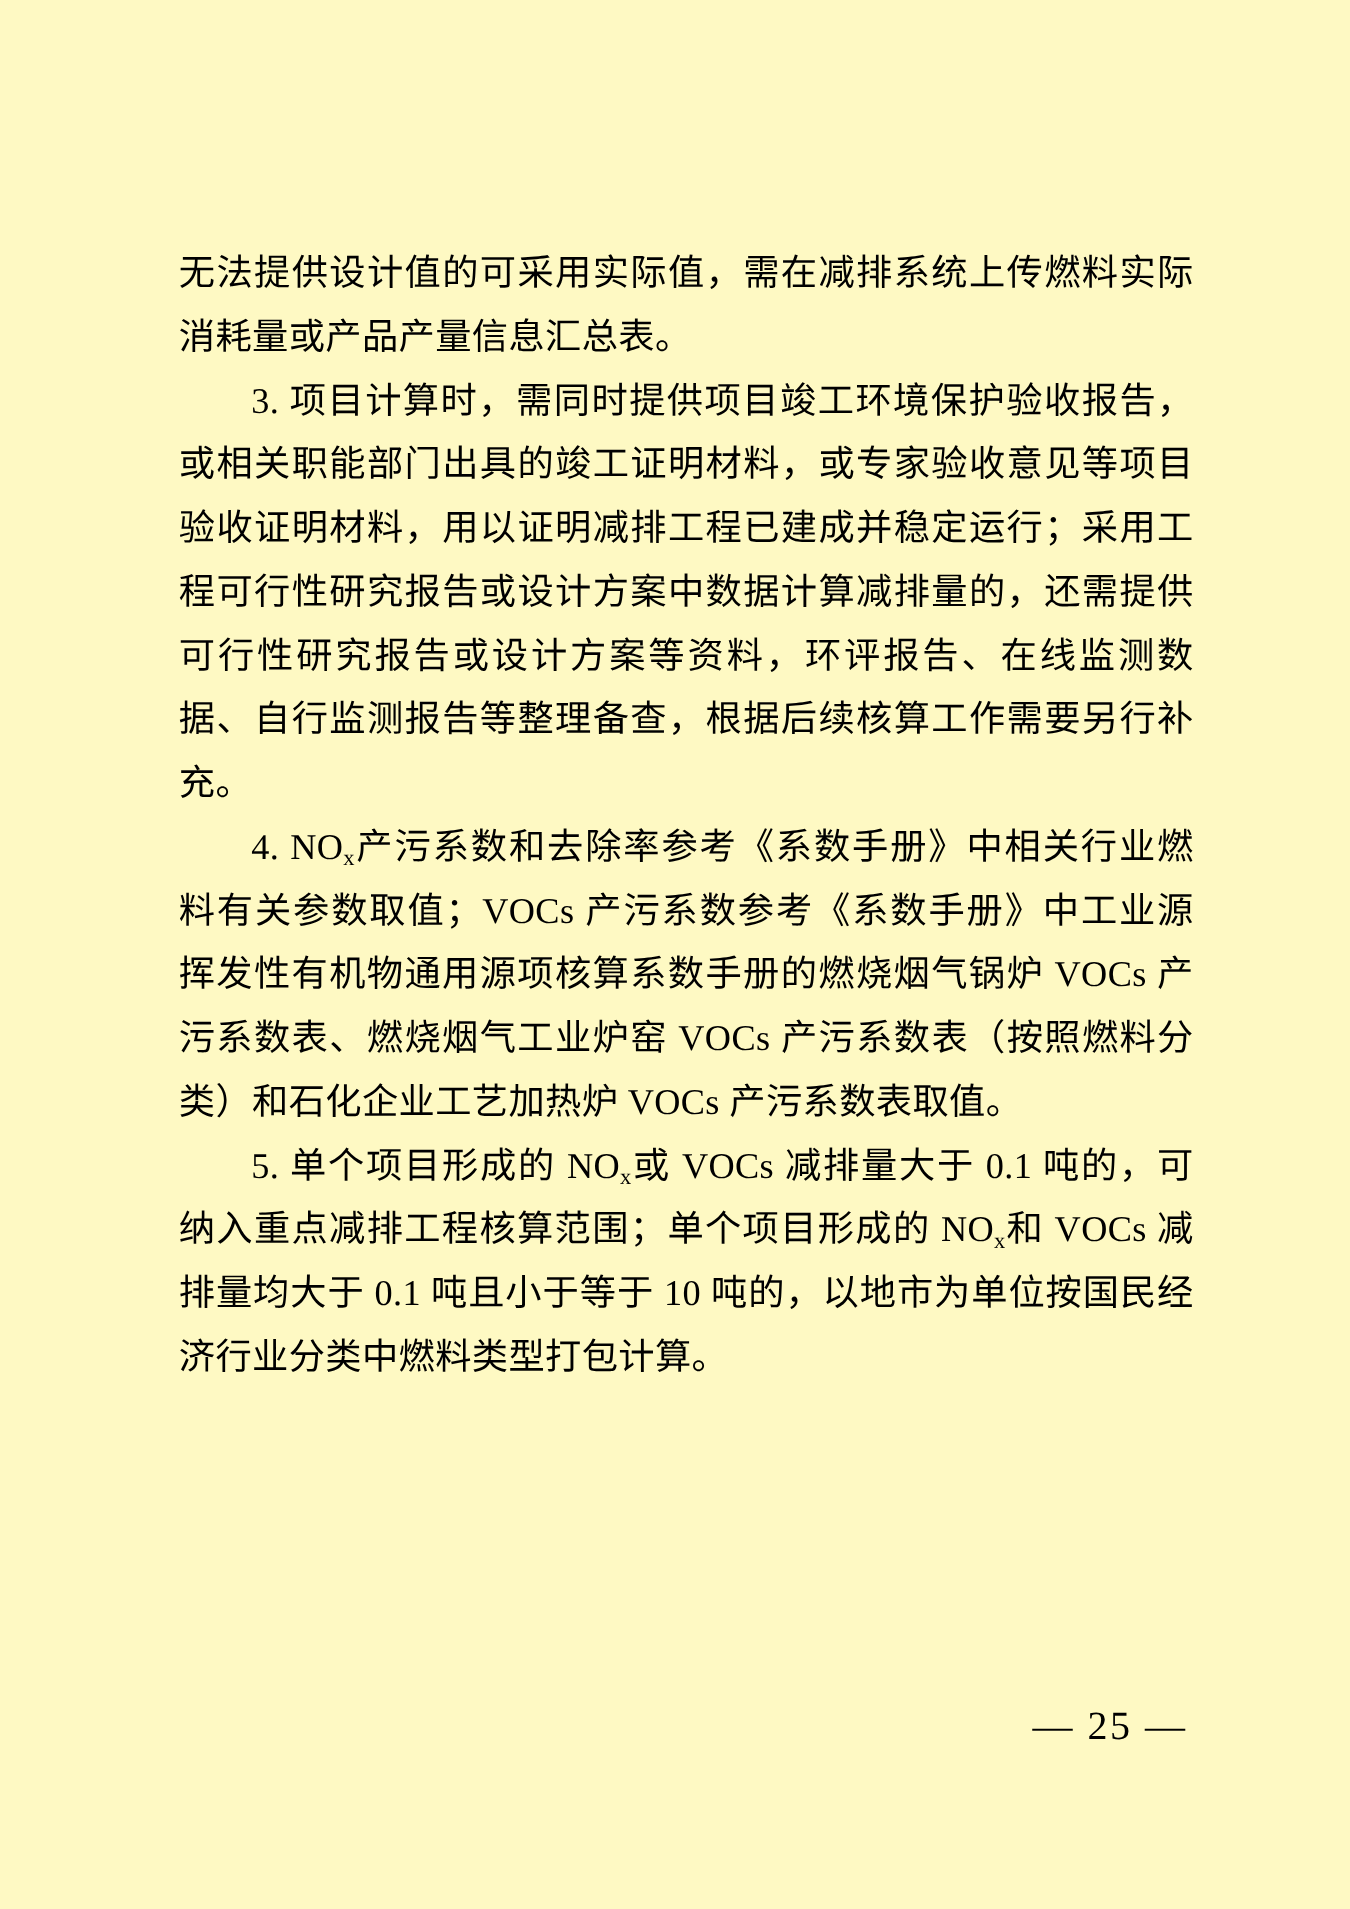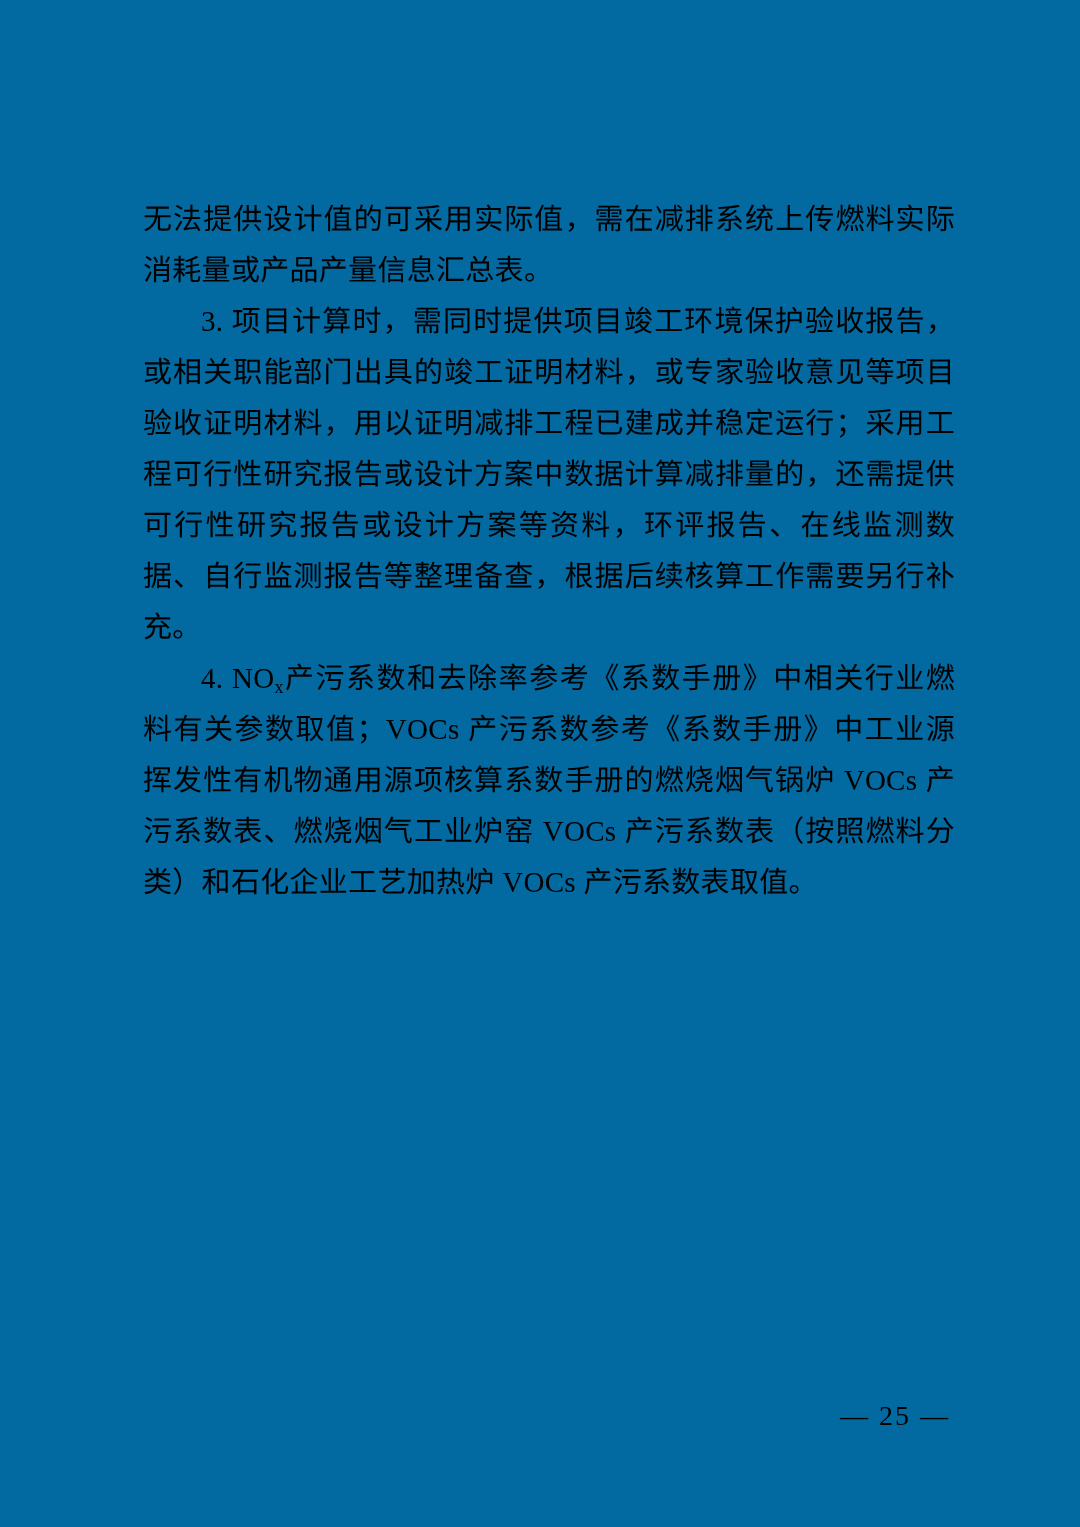--- a/index.html
+++ b/index.html
@@ -5,21 +5,21 @@
   html, body { margin: 0; padding: 0; }
   body {
     width: 1080px; height: 1527px;
     background: #ffffff;
     position: relative;
     font-family: "Liberation Serif", "DejaVu Serif", serif;
     color: #000000;
   }
   .page {
     position: absolute; inset: 0;
-    background: #0369a1;
+    background: #fef9c3;
     overflow: hidden;
   }
   .content {
     position: absolute;
     left: 143px; top: 194px;
     width: 812px;
     font-size: 29px;
     line-height: 51px;
     text-align: justify;
     text-justify: inter-ideograph;
@@ -27,32 +27,33 @@
   }
   .para { margin: 0; padding: 0; }
   .para.indent { text-indent: 2em; }
   .para sub {
     font-size: 0.62em;
     line-height: 0;
     vertical-align: -0.28em;
   }
   .footer {
     position: absolute;
-    right: 130px; top: 1396px;
-    font-size: 28px;
+    right: 130px; top: 1360px;
+    font-size: 32px;
     line-height: 40px;
     letter-spacing: 2px;
     white-space: nowrap;
   }
 </style>
 </head>
 <body>
 
 <div class="page">
   <div class="content">
       <p class="para"><span>无法提供设计值的可采用实际值，需在减排系统上传燃料实际消耗量或产品产量信息汇总表。</span></p>
       <p class="para indent"><span>3. 项目计算时，需同时提供项目竣工环境保护验收报告，或相关职能部门出具的竣工证明材料，或专家验收意见等项目验收证明材料，用以证明减排工程已建成并稳定运行；采用工程可行性研究报告或设计方案中数据计算减排量的，还需提供可行性研究报告或设计方案等资料，环评报告、在线监测数据、自行监测报告等整理备查，根据后续核算工作需要另行补充。</span></p>
       <p class="para indent"><span>4. NO</span><sub>x</sub><span>产污系数和去除率参考《系数手册》中相关行业燃料有关参数取值；VOCs 产污系数参考《系数手册》中工业源挥发性有机物通用源项核算系数手册的燃烧烟气锅炉 VOCs 产污系数表、燃烧烟气工业炉窑 VOCs 产污系数表（按照燃料分类）和石化企业工艺加热炉 VOCs 产污系数表取值。</span></p>
+      <p class="para indent"><span>5. 单个项目形成的 NO</span><sub>x</sub><span>或 VOCs 减排量大于 0.1 吨的，可纳入重点减排工程核算范围；单个项目形成的 NO</span><sub>x</sub><span>和 VOCs 减排量均大于 0.1 吨且小于等于 10 吨的，以地市为单位按国民经济行业分类中燃料类型打包计算。</span></p>
     </div>
   <div class="footer">
     <span>— 25 —</span>
   </div>
 </div>
 
 </body></html>

